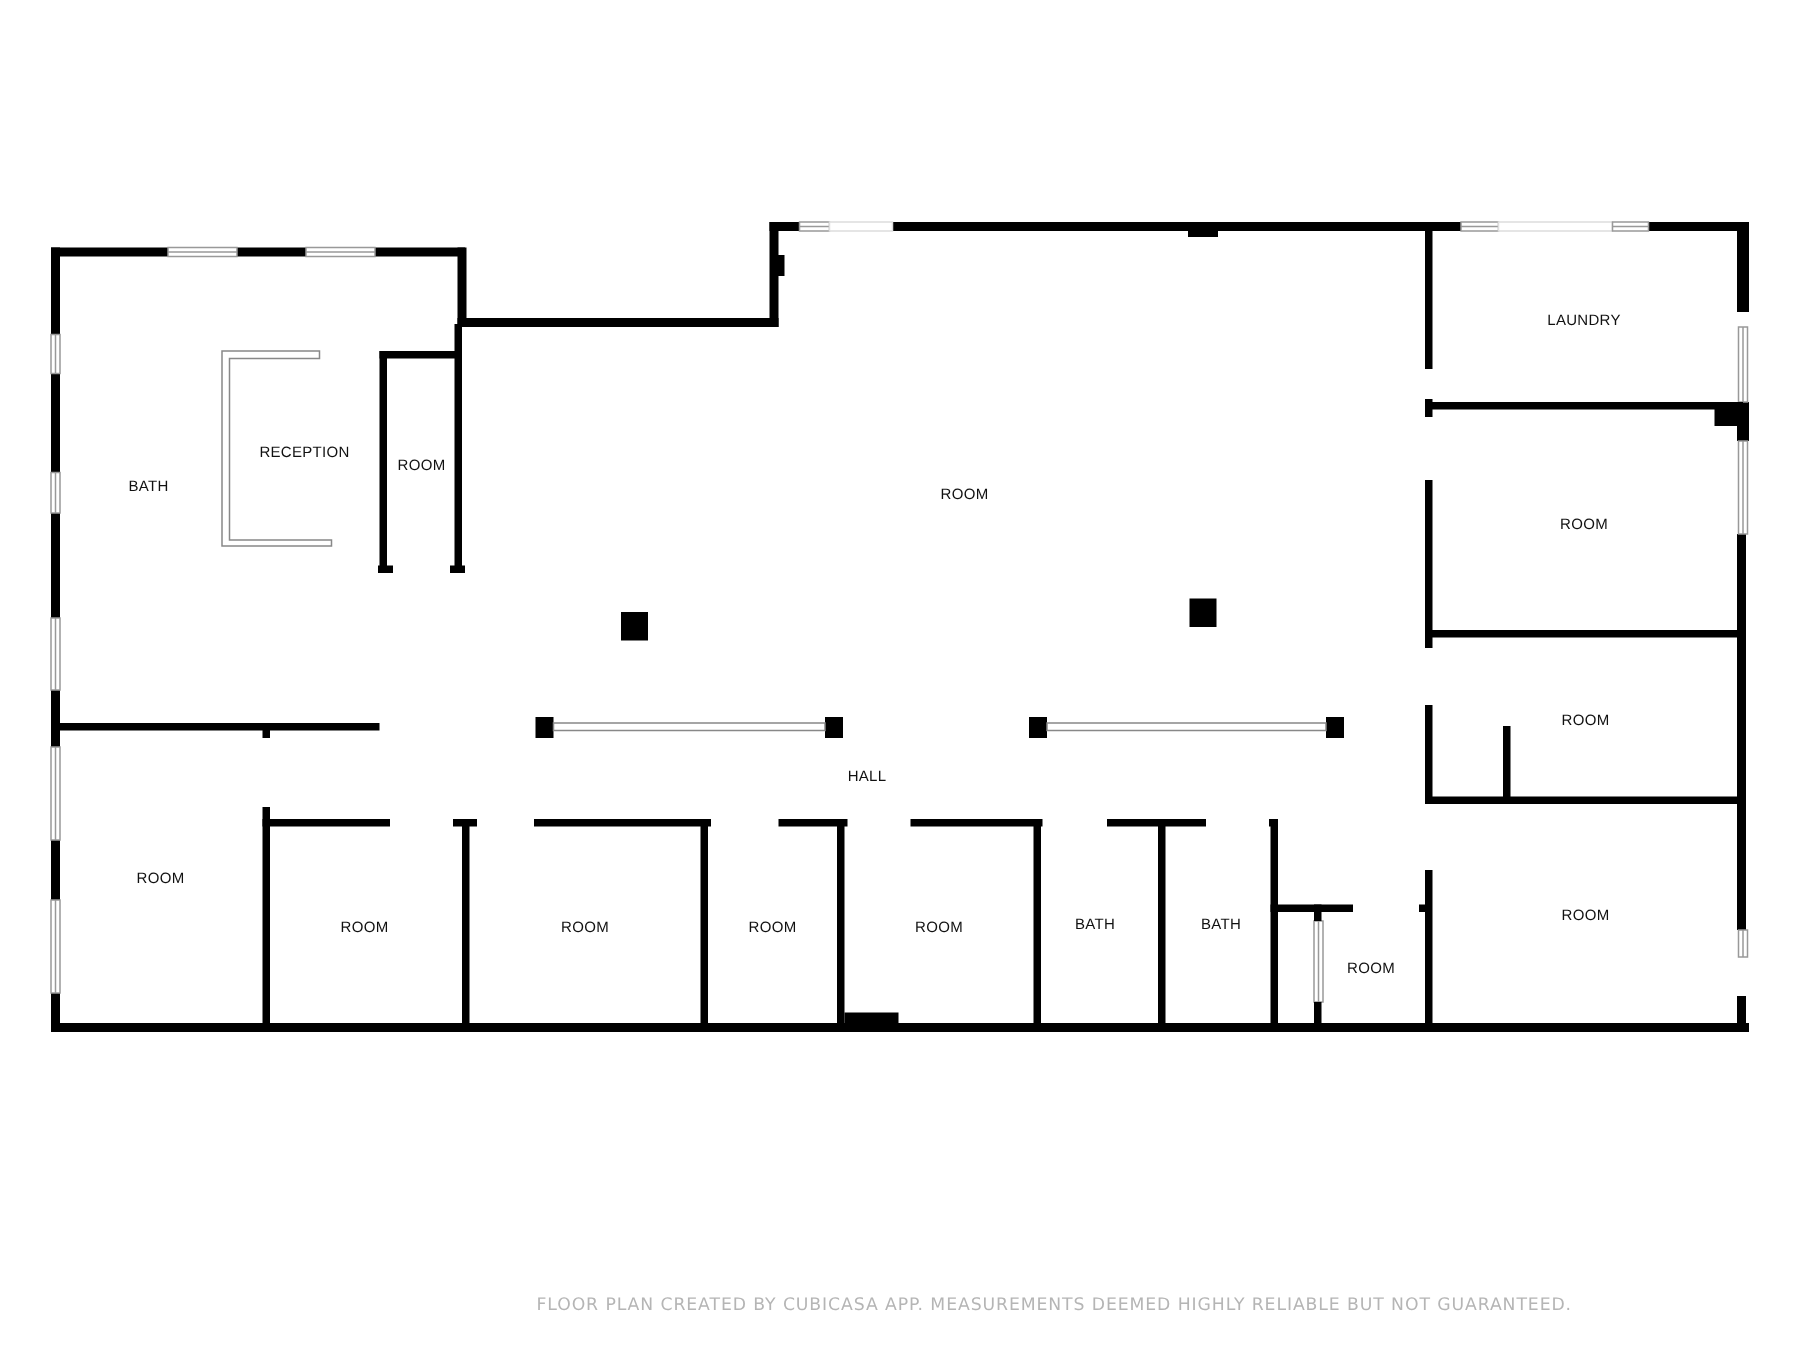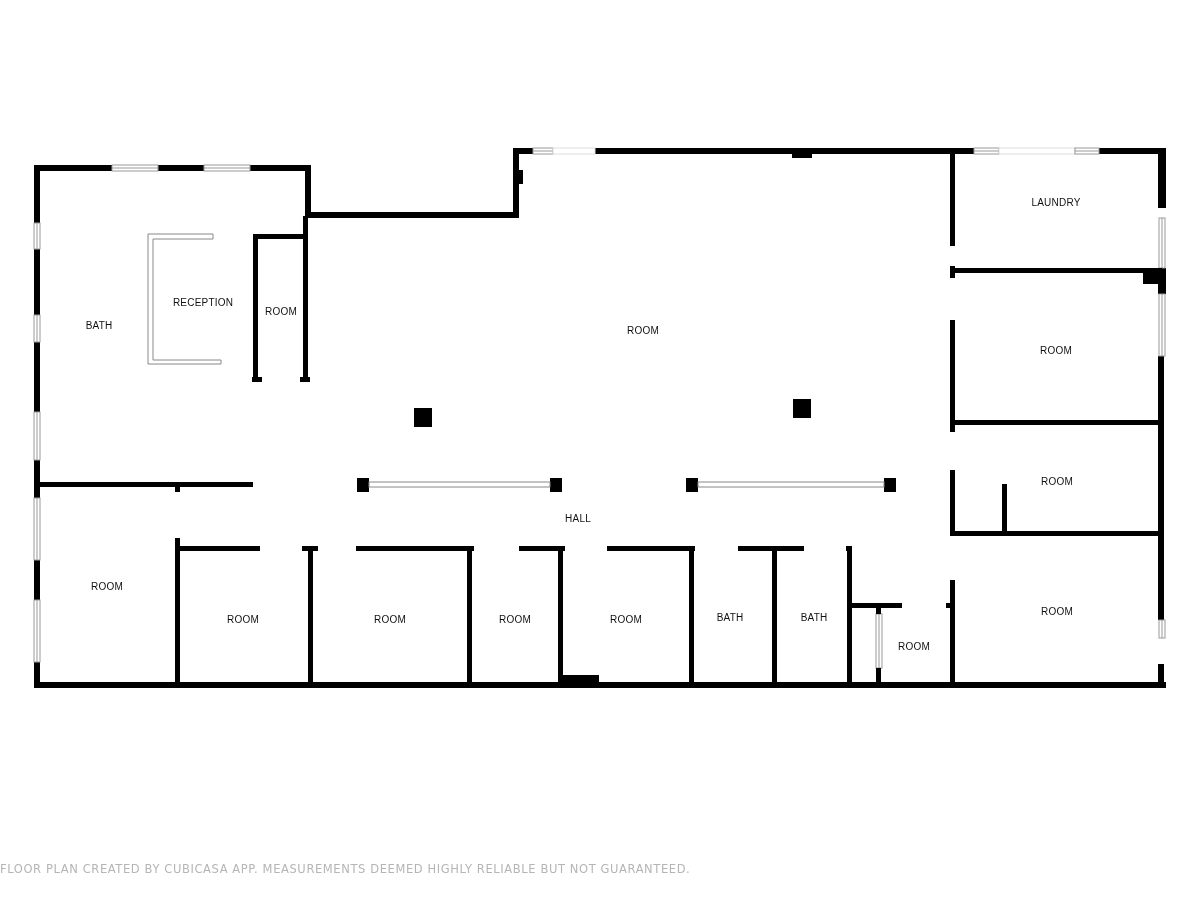--- a/index.html
+++ b/index.html
@@ -1,19 +1,19 @@
 <!DOCTYPE html>
 <html><head>
 <meta charset="utf-8">
 <style>
   html, body { margin: 0; padding: 0; background: #ffffff; }
   body { width: 1200px; height: 900px; position: relative; overflow: hidden; font-family: "Liberation Sans", sans-serif; }
   #plan { position: absolute; left: 0; top: 0; width: 1200px; height: 900px; }
   .label { position: absolute; font-size: 10px; color: #111; transform: translate(-50%, -50%); white-space: nowrap; letter-spacing: 0.2px; }
-  .footer { position: absolute; left: 0; width: 1048px; top: 862px; text-align: left; font-size: 11.5px; color: #b5b5b5; letter-spacing: 0.6px; font-family: "DejaVu Sans", sans-serif; }
+  .footer { position: absolute; left: 0; width: 1048px; top: 862px; text-align: right; font-size: 11.5px; color: #b5b5b5; letter-spacing: 0.6px; font-family: "DejaVu Sans", sans-serif; }
 </style>
 </head>
 <body>
 
 <svg id="plan" viewBox="0 0 1200 900" xmlns="http://www.w3.org/2000/svg">
   <g fill="#000">
 
     <rect x="34" y="165" width="78" height="6"></rect>
     <rect x="158" y="165" width="46" height="6"></rect>
     <rect x="250" y="165" width="60" height="6"></rect>
@@ -136,21 +136,21 @@
     <rect x="884" y="478" width="12" height="14" fill="#000"></rect>
     <rect x="369" y="482" width="181" height="5" fill="#fff" stroke="#888" stroke-width="1"></rect>
     <rect x="698" y="482" width="186" height="5" fill="#fff" stroke="#888" stroke-width="1"></rect>
   </g>
 </svg>
 
 <div class="label" style="left:99px;top:325px">BATH</div>
 <div class="label" style="left:203px;top:302px">RECEPTION</div>
 <div class="label" style="left:281px;top:311px">ROOM</div>
 <div class="label" style="left:643px;top:330px">ROOM</div>
-<div class="label" style="left:1056px;top:202px">LAUNDRY</div>
+<div class="label" style="left:1056px;top:214px">LAUNDRY</div>
 <div class="label" style="left:1056px;top:350px">ROOM</div>
 <div class="label" style="left:1057px;top:481px">ROOM</div>
 <div class="label" style="left:578px;top:518px">HALL</div>
 <div class="label" style="left:107px;top:586px">ROOM</div>
 <div class="label" style="left:243px;top:619px">ROOM</div>
 <div class="label" style="left:390px;top:619px">ROOM</div>
 <div class="label" style="left:515px;top:619px">ROOM</div>
 <div class="label" style="left:626px;top:619px">ROOM</div>
 <div class="label" style="left:730px;top:617px">BATH</div>
 <div class="label" style="left:814px;top:617px">BATH</div>

